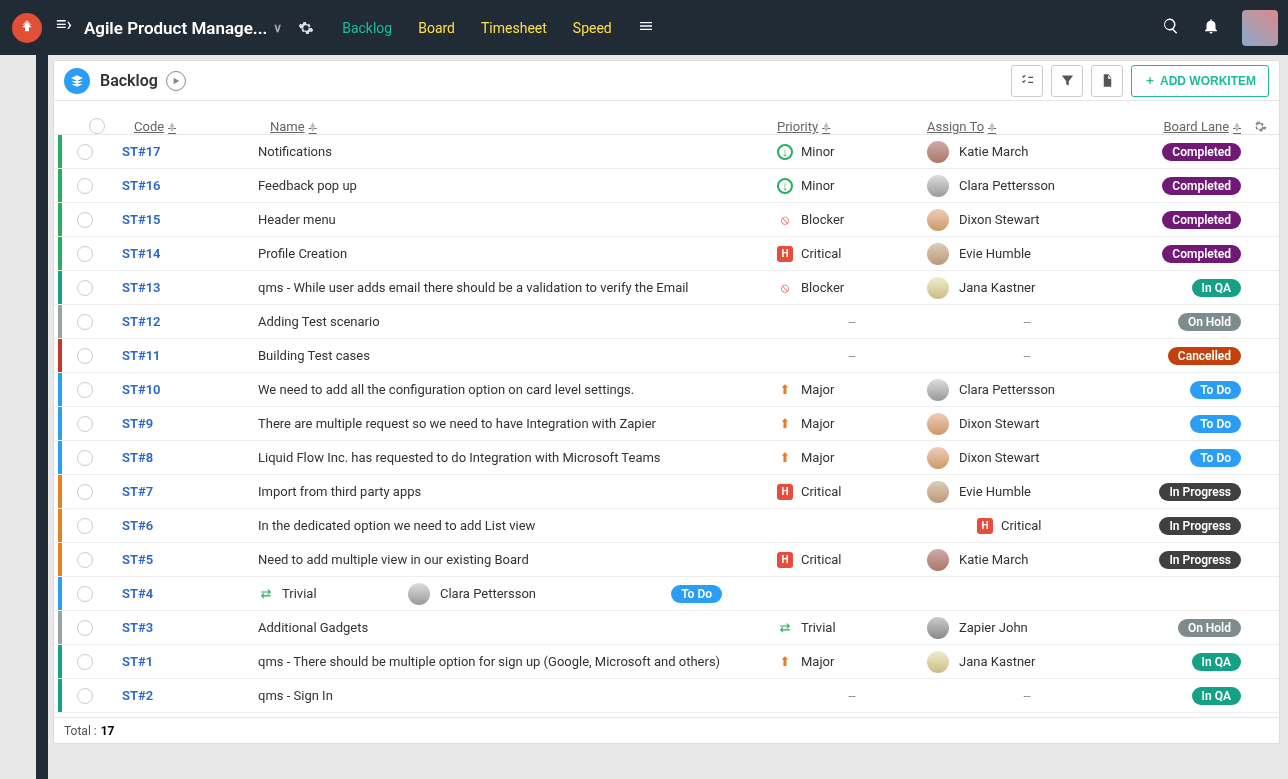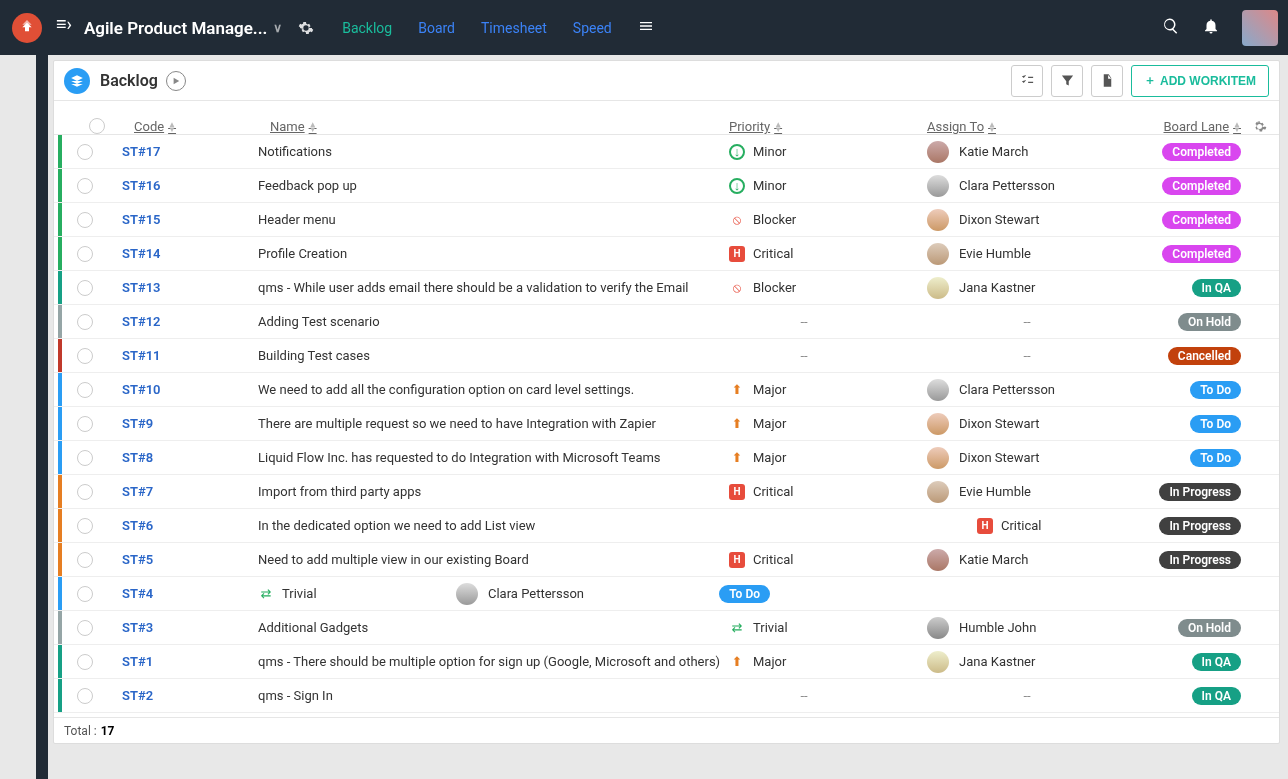--- a/index.html
+++ b/index.html
@@ -7,21 +7,21 @@
 
 
 .topbar { height: 55px; background: #212b36; display: flex; align-items: center; color: #fff; padding: 0 10px 0 0; }
 .logo-circle { width: 30px; height: 30px; border-radius: 50%; background: #e04f36; display:flex;align-items:center;justify-content:center; margin: 0 14px 0 12px; }
 .logo-circle svg { width: 16px; height: 16px; }
 .collapse-icon { color:#fff; margin-right: 12px; display:flex;align-items:center;justify-content:center; cursor:pointer; font-size:18px; padding-bottom:8px;}
 .project-title { font-size: 17px; font-weight: 600; display:flex; align-items:center; gap:6px;}
 .project-title .chev { opacity:.6; font-size:12px;}
 .gear-top { margin-left:10px; opacity:.85; }
 .tabs { display: flex; gap: 26px; margin-left: 28px; }
-.tabs a { color: #3b82f6; text-decoration: none; font-size: 14px; padding: 18px 0; }
+.tabs a { color: #fde047; text-decoration: none; font-size: 14px; padding: 18px 0; }
 .tabs a.active { color: #1abc9c; }
 .app-menu-icon { margin-left: 26px; cursor:pointer; }
 .topbar-right { margin-left: auto; display: flex; align-items: center; gap: 22px; }
 .topbar-right svg { width:18px; height:18px; fill:#fff; }
 .avatar-top { width:36px; height:36px; border-radius:4px; background: linear-gradient(45deg,#8ac,#d88); }
 
 
 .leftrail { position: absolute; top:55px; left:0; bottom:0; width:56px; background:#212b36; display:flex; flex-direction:column; align-items:center; color:#fff; padding-top:14px; gap:22px;margin-left:36px;}
 .leftrail .me { font-size:11px; font-weight:600; letter-spacing:0.5px; }
 .leftrail svg { width:18px; height:18px; fill:#fff; opacity:.9;}
@@ -45,21 +45,21 @@
 .search-input { height:32px; width:160px; border:1px solid #ccc; border-radius:3px; padding:0 28px 0 10px; font-size:12px; }
 .search-wrap .sicon{ position:absolute; right:8px; top:8px; width:14px; height:14px; fill:#888;}
 
 
 .thead { height:34px; display:flex; align-items:flex-end; border-bottom:1px solid #e6e6e6; padding:0 8px 0 16px; color:#666; font-size:13px;text-decoration:underline;}
 .col-stripe { width:4px; flex:0 0 4px;}
 .col-check { width:46px; flex:0 0 46px; display:flex; justify-content:center;}
 .col-code  { width:150px; flex:0 0 150px; padding-left:14px;}
 .col-name  { flex: 1 1 auto; padding-left:0;}
 .col-prio  { width:150px; flex:0 0 150px; display:flex; align-items:center; gap:8px;}
-.col-assign{ width:200px; flex:0 0 200px; display:flex; align-items:center; gap:10px;margin-left:48px;}
+.col-assign{ width:200px; flex:0 0 200px; display:flex; align-items:center; gap:10px;}
 .col-lane  { width:120px; flex:0 0 120px; display:flex; justify-content:flex-end; padding-right:6px;}
 .thead .sorter{ display:inline-flex; align-items:center; gap:4px;}
 .sort-icons { display:inline-flex; flex-direction:column; line-height:5px; font-size:8px; color:#bbb;}
 .settings-col { width:24px; flex:0 0 24px; display:flex; justify-content:center;}
 
 
 .tbody { flex:1; overflow:auto;}
 .row { height:34px; display:flex; align-items:center; border-bottom:1px solid #eee; padding:0 8px 0 4px; font-size:13px;}
 .stripe { align-self:stretch; }
 .chk { width:16px; height:16px; border:1.5px solid #ccc; border-radius:50%; }
@@ -67,21 +67,21 @@
 .dash { color:#888; text-align:center; width:100%;}
 .prio-icon { width:16px; height:16px; display:inline-flex; align-items:center; justify-content:center; border-radius:3px;}
 .prio-minor { color:#27ae60; border:2px solid #27ae60; border-radius:50%;}
 .prio-major-up { color:#e67e22; }
 .prio-blocker { color:#e74c3c; }
 .prio-critical { background:#e74c3c; color:#fff; font-weight:700; font-size:10px; border-radius:3px;}
 .prio-trivial { color:#27ae60; }
 .avatar-sm { width:22px; height:22px; border-radius:50%; background:#ccc; display:inline-block;}
 .av1{background:linear-gradient(#caa,#a76);} .av2{background:linear-gradient(#ddd,#999);} .av3{background:linear-gradient(#ecb,#c96);} .av4{background:linear-gradient(#dcb,#b97);} .av5{background:linear-gradient(#eec,#cb8);} .av6{background:linear-gradient(#cdd,#9bb);} .av7{background:linear-gradient(#ccc,#888);}
 .lane-pill { display:inline-block; padding:2px 10px; border-radius:10px; color:#fff; font-size:12px; font-weight:600; white-space:nowrap;}
-.lane-Completed{background:#d946ef;} .lane-InQA{background:#16a085;margin-left:12px;} .lane-OnHold{background:#7f8c8d;} .lane-Cancelled{background:#c2410c;} .lane-ToDo{background:#2a9df4;} .lane-InProgress{background:#404040;}
+.lane-Completed{background:#701a75;} .lane-InQA{background:#16a085;margin-left:12px;} .lane-OnHold{background:#7f8c8d;} .lane-Cancelled{background:#c2410c;} .lane-ToDo{background:#2a9df4;} .lane-InProgress{background:#404040;}
 
 .footer { height:26px; border-top:1px solid #e6e6e6; display:flex; align-items:center; padding:0 10px; font-size:12px; color:#555;}
 .footer b{ margin-left:4px; color:#000;}
 
 
 .s-green{background:#27ae60;} .s-teal{background:#16a085;} .s-gray{background:#95a5a6;} .s-red{background:#c0392b;} .s-blue{background:#2a9df4;} .s-orange{background:#e67e22;}
 
 </style>
 </head>
 <body>
@@ -495,21 +495,21 @@
             <span class="chk"></span>
           </div>
           <div class="col-code"><span class="code-link">ST#3</span></div>
           <div class="col-name">Additional Gadgets</div>
           <div class="col-prio">
             <span class="prio-icon prio-trivial">⇄</span>
             <span>Trivial</span>
           </div>
           <div class="col-assign">
             <span class="avatar-sm av7"></span>
-            <span>Humble John</span>
+            <span>Zapier John</span>
           </div>
           <div class="col-lane">
             <span class="lane-pill lane-OnHold">On Hold</span>
           </div>
           <div class="settings-col"></div>
         </div>
         <div class="row">
           <div class="col-stripe stripe s-teal"></div>
           <div class="col-check">
             <span class="chk"></span>

